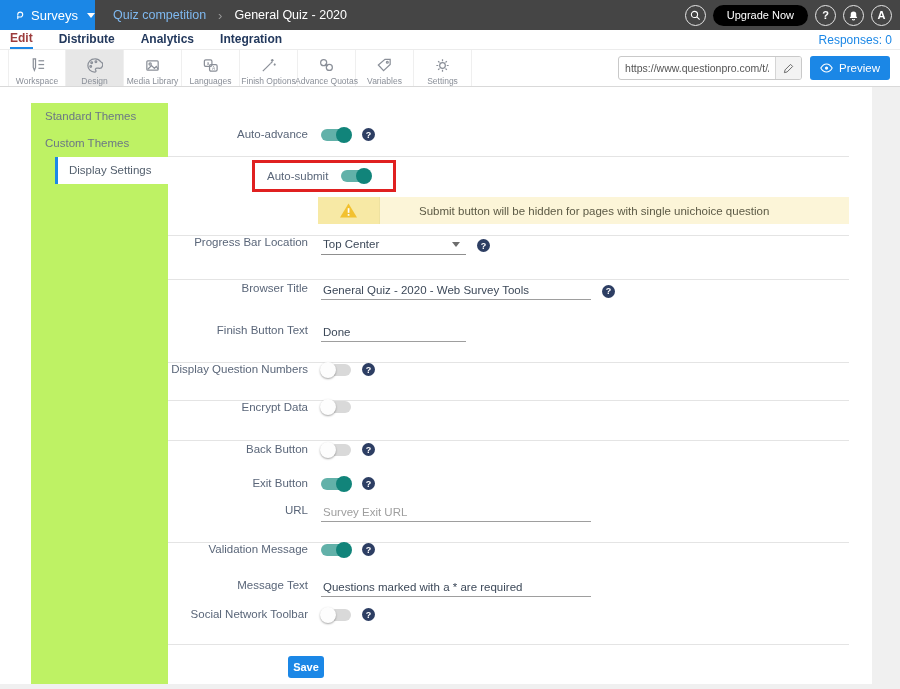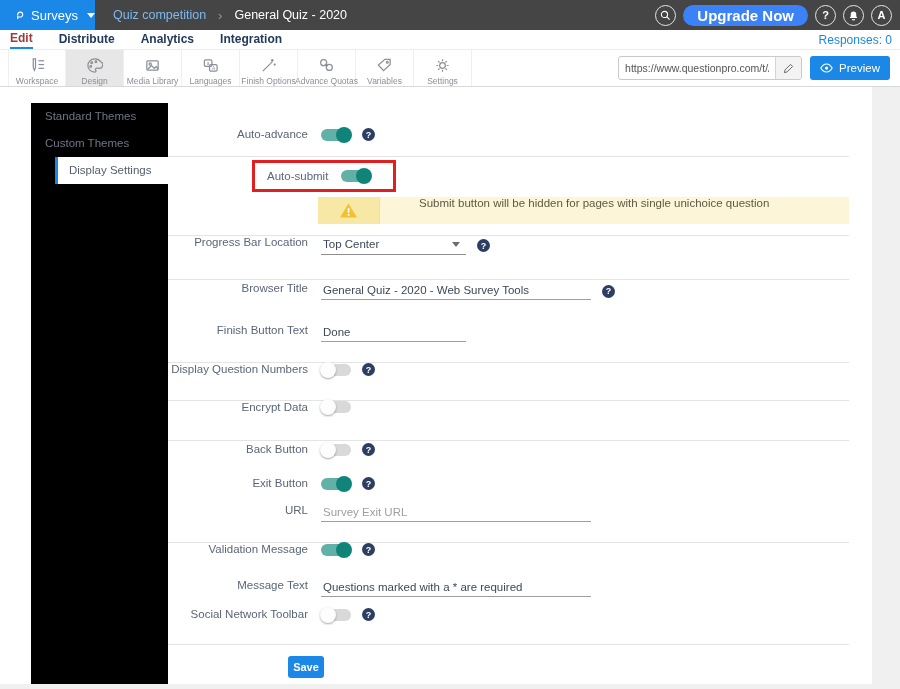--- a/index.html
+++ b/index.html
@@ -15,22 +15,22 @@
   .brand .caret { width:0; height:0; border-left:4px solid transparent; border-right:4px solid transparent;
            border-top:5px solid #fff; margin-left:2px; }
   .crumbs { display:flex; align-items:center; gap:12px; margin-left:18px; font-size:12.5px; }
   .crumb-folder { color:#7fb9f0; cursor:pointer; }
   .crumb-sep { color:#9a9a9a; font-size:13px; }
   .crumb-current { color:#ffffff; }
   .top-actions { margin-left:auto; display:flex; align-items:center; gap:7px; padding-right:8px; }
   .circle-btn { width:21px; height:21px; border:1.4px solid #e6e6e6; border-radius:50%;
            display:flex; align-items:center; justify-content:center; color:#fff; font-weight:bold;
            font-size:11px; cursor:pointer; background:transparent; }
-  .upgrade { height:21px; border-radius:11px; background:#3b82f6; color:#fff; font-weight:bold;
-           font-size:15px; border:none; padding:0 14px; cursor:pointer; }
+  .upgrade { height:21px; border-radius:11px; background:#000000; color:#fff; font-weight:normal;
+           font-size:11px; border:none; padding:0 14px; cursor:pointer; }
 
   
   .navrow { height:20px; display:flex; align-items:center; border-bottom:1px solid #ececec; }
   .nav-item { font-size:12px; font-weight:bold; color:#23395d; margin-left:26px; cursor:pointer;
            position:relative; padding-bottom:2px; }
   .nav-item:first-child { margin-left:10px; color:#9c3b3b; border-bottom:2px solid #1B87E6; }
   .responses { margin-left:auto; margin-right:8px; color:#1B87E6; font-size:12px; }
 
   
   .toolbar { height:37px; display:flex; align-items:stretch; border-bottom:1px solid #d9d9d9; }
@@ -48,21 +48,21 @@
   .url-edit { width:26px; height:100%; border-left:1px solid #d5d5d5; background:#f3f3f3;
            display:flex; align-items:center; justify-content:center; cursor:pointer; }
   .preview-btn { height:24px; background:#1B87E6; border:none; border-radius:3px; color:#fff;
            font-size:11.5px; padding:0 10px; display:flex; align-items:center; gap:6px; cursor:pointer; }
 
   
   .content { position:relative; height:602px; background:#fff; }
   .right-gutter { position:absolute; right:0; top:0; width:28px; height:100%; background:#f0f0f0; }
   .bottom-gutter { position:absolute; left:0; bottom:0; width:100%; height:5px; background:#f0f0f0; }
 
-  .sidebar { position:absolute; left:31px; top:16px; width:137px; height:581px; background:#000000; }
+  .sidebar { position:absolute; left:31px; top:16px; width:137px; height:581px; background:#bef264; }
   .side-item { height:27px; line-height:27px; padding-left:11px; font-size:11.5px; color:#6b7785;
            cursor:pointer; border-left:3px solid transparent; }
   .side-item.active { background:#fff; border-left:3px solid #1B87E6; color:#54606e;margin-left:24px; }
 
   .main { margin-left:168px; width:704px; padding-top:41px; padding-right:23px; }
   .divider { border-top:1px solid #e4e4e4; }
 
   .row { display:flex; align-items:flex-start; }
   .row .flabel { width:140px; text-align:right; font-size:11.5px; color:#5a6679; flex-shrink:0; }
   .row .ctrl { margin-left:13px; display:flex; align-items:center; }
@@ -76,21 +76,21 @@
 
   .help { width:13px; height:13px; border-radius:50%; background:#2d3e63; color:#fff; font-size:9px;
            font-weight:bold; display:flex; align-items:center; justify-content:center;
            margin-left:11px; cursor:pointer; flex-shrink:0; }
 
   .redbox { margin-left:84px; border:3px solid #E02020; padding:7px 22px 7px 12px; display:flex;
            align-items:center; gap:13px; }
   .redbox .flabel2 { font-size:11.5px; color:#5a6679; }
 
   .warnbar { margin-left:150px; margin-top:5px; width:531px; height:27px; display:flex;
-           background:#FCF5D8; }
+           align-items:center; background:#FCF5D8; }
   .warn-ico { width:62px; height:100%; background:#f7e9a5; border-right:1px solid #eee2a0;
            display:flex; align-items:center; justify-content:center; }
   .warn-text { padding-left:39px; font-size:11.5px; color:#5c5a45; }
 
   .uinput { border:none; border-bottom:1px solid #9e9e9e; outline:none; font-size:11.5px; color:#3c4858;
            font-family:"Liberation Sans", sans-serif; background:transparent; padding:2px 2px 3px 2px; }
   .uinput::placeholder { color:#9e9e9e; }
   .w270 { width:270px; }
   .w145 { width:145px; }
 

